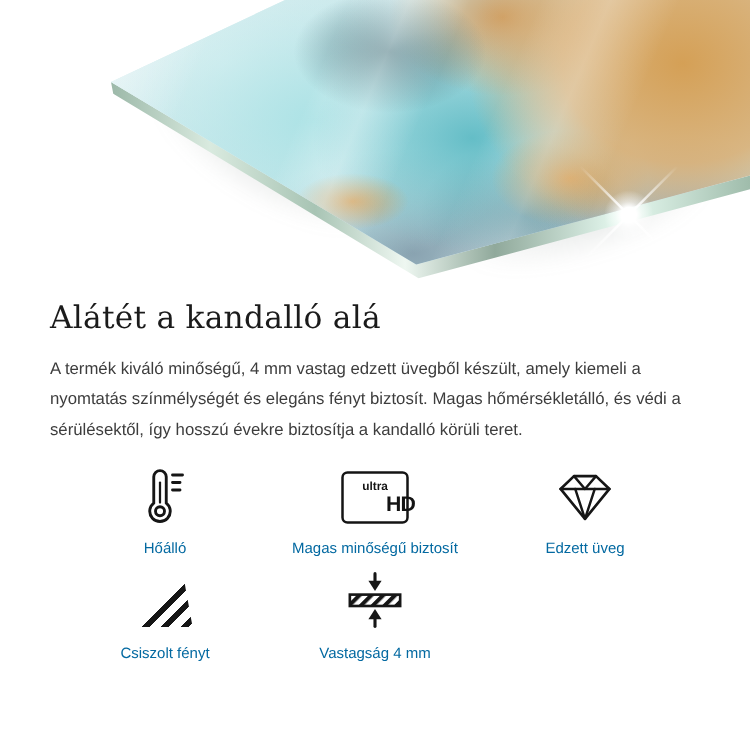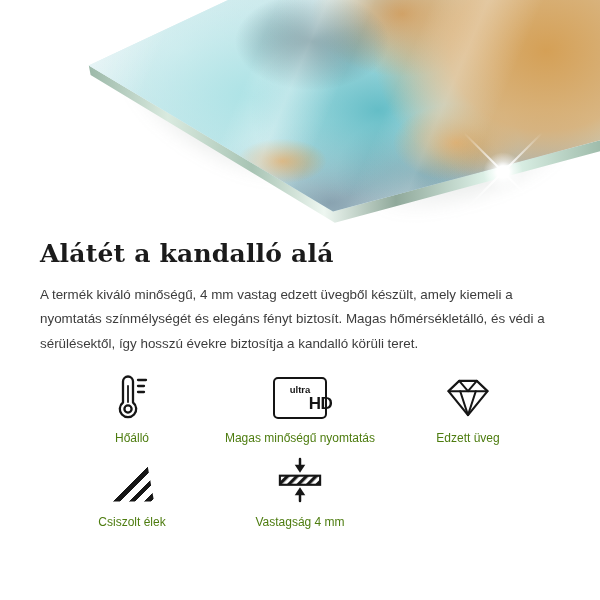--- a/index.html
+++ b/index.html
@@ -70,21 +70,21 @@
   .sparkle .core {
     position: absolute; left: 35px; top: 35px; width: 40px; height: 40px;
     background: radial-gradient(circle, #ffffff 0 22%, rgba(255,255,255,0.55) 38%, rgba(255,255,255,0) 70%);
   }
 
   
   .content { padding: 0 40px; }
   .page-title {
     margin: 8px 0 0;
     font-family: "DejaVu Serif", "Liberation Serif", serif;
-    font-weight: 700;
+    font-weight: 400;
     font-size: 25px;
     line-height: 1.3;
     color: #1b1b1b;
     letter-spacing: 0.2px;
   }
   .page-title span { display: block; }
   .product-description {
     margin: 12px 0 0;
     max-width: 527px;
     font-size: 13.4px;
@@ -95,21 +95,21 @@
   
   .features {
     display: grid;
     grid-template-columns: repeat(3, 1fr);
     row-gap: 12px;
     margin-top: 16px;
     padding: 0 8px;
   }
   .feature { display: flex; flex-direction: column; align-items: center; }
   .icon-slot { height: 46px; display: flex; align-items: flex-end; justify-content: center; }
-  .feature-label { margin-top: 12px; font-size: 12px; color: #4d7c0f; white-space: nowrap; }
+  .feature-label { margin-top: 12px; font-size: 12px; color: #0369a1; white-space: nowrap; }
 
   svg.icon { display: block; }
   svg.icon .st { fill: none; stroke: #161616; stroke-width: 2.3; stroke-linecap: round; stroke-linejoin: round; }
   svg.icon .fl { fill: #161616; stroke: none; }
 
   .uhd-badge {
     width: 54px; height: 42px;
     border: 2.5px solid #141414; border-radius: 5px;
     display: flex; flex-direction: column; align-items: center; justify-content: center;
     color: #141414; background: #fff;
@@ -157,41 +157,41 @@
       <div class="feature-label">Hőálló</div>
     </div>
 
     <div class="feature">
       <div class="icon-slot">
         <div class="uhd-badge">
           <span class="t1">ultra</span>
           <span class="t2">HD</span>
         </div>
       </div>
-      <div class="feature-label">Magas minőségű nyomtatás</div>
+      <div class="feature-label">Magas minőségű biztosít</div>
     </div>
 
 
     <div class="feature">
       <div class="icon-slot">
         <svg class="icon" width="50" height="43" viewBox="0 0 50 44">
           <path class="st" style="stroke-width:2.2" d="M16 5 L34 5 L45 15.5 L25 40 L5 15.5 Z"></path>
           <path class="st" style="stroke-width:2" d="M5 15.5 H45"></path>
           <path class="st" style="stroke-width:2" d="M16 5 L25 15.5 L34 5"></path>
           <path class="st" style="stroke-width:2" d="M17 15.5 L25 40 M33 15.5 L25 40"></path>
         </svg>
       </div>
       <div class="feature-label">Edzett üveg</div>
     </div>
 
     <div class="feature">
       <div class="icon-slot">
         <div class="stripes-shape"></div>
       </div>
-      <div class="feature-label">Csiszolt élek</div>
+      <div class="feature-label">Csiszolt fényt</div>
     </div>
 
     <div class="feature">
       <div class="icon-slot">
         <svg class="icon" width="50" height="46" viewBox="0 0 50 48">
           <defs>
             <pattern id="hatch" width="7" height="7" patternUnits="userSpaceOnUse" patternTransform="rotate(45)">
               <rect width="3.4" height="7" fill="#161616"></rect>
             </pattern>
           </defs>

